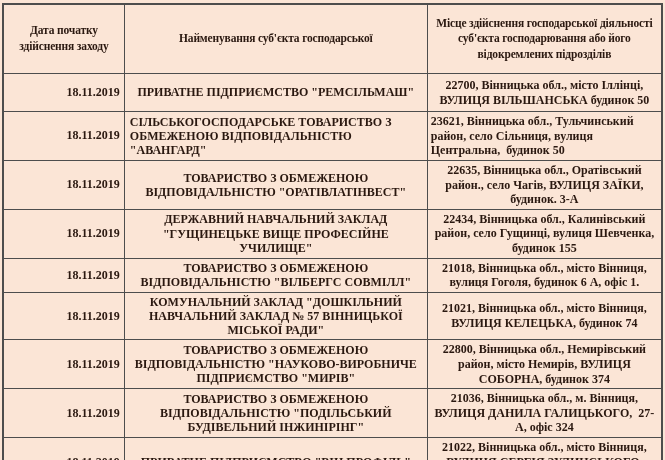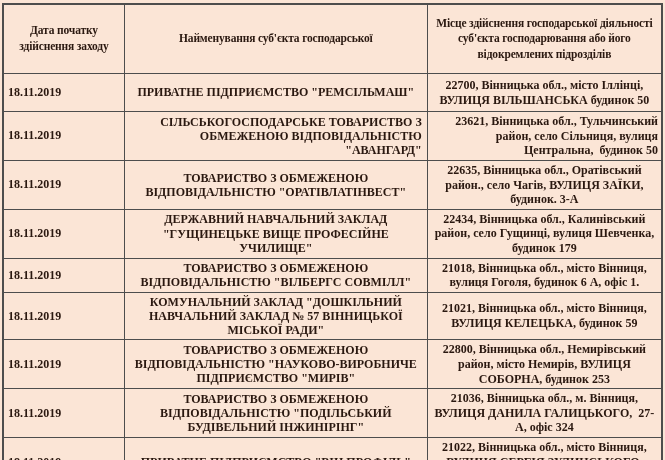--- a/index.html
+++ b/index.html
@@ -39,36 +39,36 @@
   }
   thead th {
     height: 64px;
     text-align: center;
     font-size: 11.5px;
     line-height: 1.35;
     letter-spacing: -0.15px;
     font-weight: bold;
   }
   td.date-cell {
-    text-align: left;
+    text-align: right;
     font-size: 12px;
   }
   td.name-cell {
     text-align: center;
     font-size: 12px;
     line-height: 1.18;
     padding: 2px 5px;
   }
   td.loc-cell {
     text-align: center;
     font-size: 12px;
     line-height: 1.22;
     padding: 2px 3px;
   }
-  td.align-left { text-align: right; }
+  td.align-left { text-align: left; }
 
   tbody tr:nth-child(1)  { height: 38px; }
   tbody tr:nth-child(2)  { height: 43px; }
   tbody tr:nth-child(3)  { height: 29px; }
   tbody tr:nth-child(4)  { height: 44px; }
   tbody tr:nth-child(5)  { height: 29px; }
   tbody tr:nth-child(6)  { height: 46px; }
   tbody tr:nth-child(7)  { height: 39px; }
   tbody tr:nth-child(8)  { height: 38px; }
   tbody tr:nth-child(9)  { height: 44px; }
@@ -104,36 +104,36 @@
           <td class="loc-cell align-left">23621, Вінницька обл., Тульчинський район, село Сільниця, вулиця Центральна,  будинок 50</td>
         </tr>
         <tr>
           <td class="date-cell">18.11.2019</td>
           <td class="name-cell">ТОВАРИСТВО З ОБМЕЖЕНОЮ ВІДПОВІДАЛЬНІСТЮ "ОРАТІВЛАТІНВЕСТ"</td>
           <td class="loc-cell">22635, Вінницька обл., Оратівський район., село Чагів, ВУЛИЦЯ ЗАЇКИ, будинок. 3-А</td>
         </tr>
         <tr>
           <td class="date-cell">18.11.2019</td>
           <td class="name-cell">ДЕРЖАВНИЙ НАВЧАЛЬНИЙ ЗАКЛАД "ГУЩИНЕЦЬКЕ ВИЩЕ ПРОФЕСІЙНЕ УЧИЛИЩЕ"</td>
-          <td class="loc-cell">22434, Вінницька обл., Калинівський район, село Гущинці, вулиця Шевченка, будинок 179</td>
+          <td class="loc-cell">22434, Вінницька обл., Калинівський район, село Гущинці, вулиця Шевченка, будинок 155</td>
         </tr>
         <tr>
           <td class="date-cell">18.11.2019</td>
           <td class="name-cell">ТОВАРИСТВО З ОБМЕЖЕНОЮ ВІДПОВІДАЛЬНІСТЮ "ВІЛБЕРГС СОВМІЛЛ"</td>
           <td class="loc-cell">21018, Вінницька обл., місто Вінниця, вулиця Гоголя, будинок 6 А, офіс 1.</td>
         </tr>
         <tr>
           <td class="date-cell">18.11.2019</td>
           <td class="name-cell">КОМУНАЛЬНИЙ ЗАКЛАД "ДОШКІЛЬНИЙ НАВЧАЛЬНИЙ ЗАКЛАД № 57 ВІННИЦЬКОЇ МІСЬКОЇ РАДИ"</td>
-          <td class="loc-cell">21021, Вінницька обл., місто Вінниця, ВУЛИЦЯ КЕЛЕЦЬКА, будинок 59</td>
+          <td class="loc-cell">21021, Вінницька обл., місто Вінниця, ВУЛИЦЯ КЕЛЕЦЬКА, будинок 74</td>
         </tr>
         <tr>
           <td class="date-cell">18.11.2019</td>
           <td class="name-cell">ТОВАРИСТВО З ОБМЕЖЕНОЮ ВІДПОВІДАЛЬНІСТЮ "НАУКОВО-ВИРОБНИЧЕ ПІДПРИЄМСТВО "МИРІВ"</td>
-          <td class="loc-cell">22800, Вінницька обл., Немирівський район, місто Немирів, ВУЛИЦЯ СОБОРНА, будинок 253</td>
+          <td class="loc-cell">22800, Вінницька обл., Немирівський район, місто Немирів, ВУЛИЦЯ СОБОРНА, будинок 374</td>
         </tr>
         <tr>
           <td class="date-cell">18.11.2019</td>
           <td class="name-cell">ТОВАРИСТВО З ОБМЕЖЕНОЮ ВІДПОВІДАЛЬНІСТЮ "ПОДІЛЬСЬКИЙ БУДІВЕЛЬНИЙ ІНЖИНІРІНГ"</td>
           <td class="loc-cell">21036, Вінницька обл., м. Вінниця, ВУЛИЦЯ ДАНИЛА ГАЛИЦЬКОГО,  27-А, офіс 324</td>
         </tr>
         <tr>
           <td class="date-cell">18.11.2019</td>
           <td class="name-cell">ПРИВАТНЕ ПІДПРИЄМСТВО "ВІН ПРОФІЛЬ"</td>
           <td class="loc-cell">21022, Вінницька обл., місто Вінниця, ВУЛИЦЯ СЕРГІЯ ЗУЛИНСЬКОГО, будинок 44</td>

